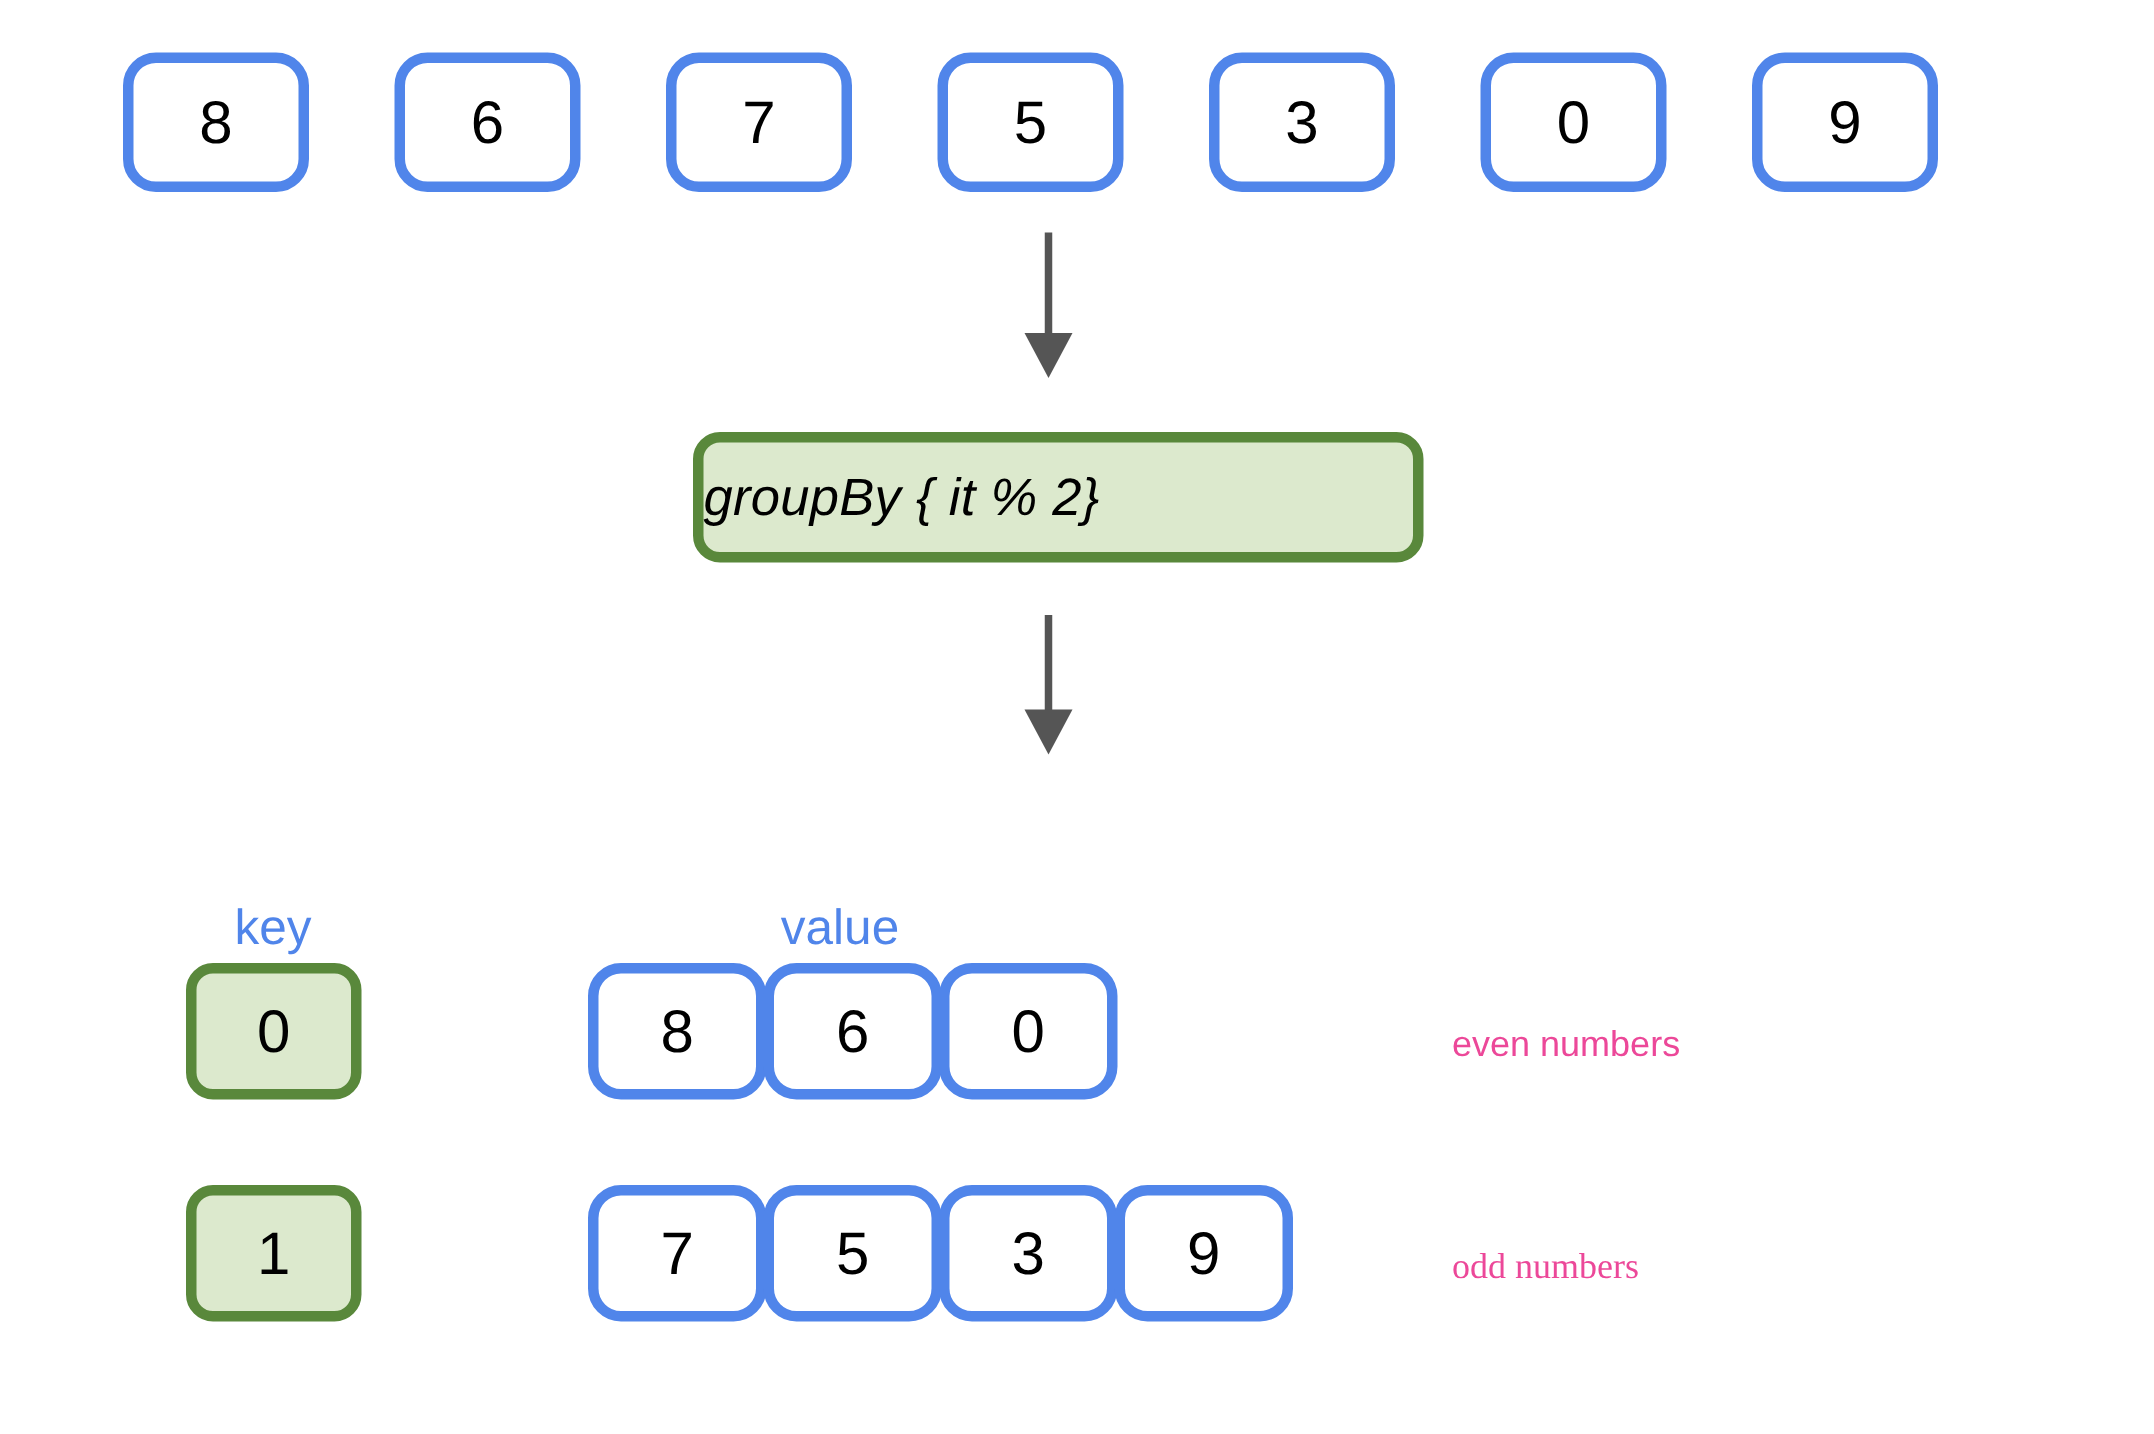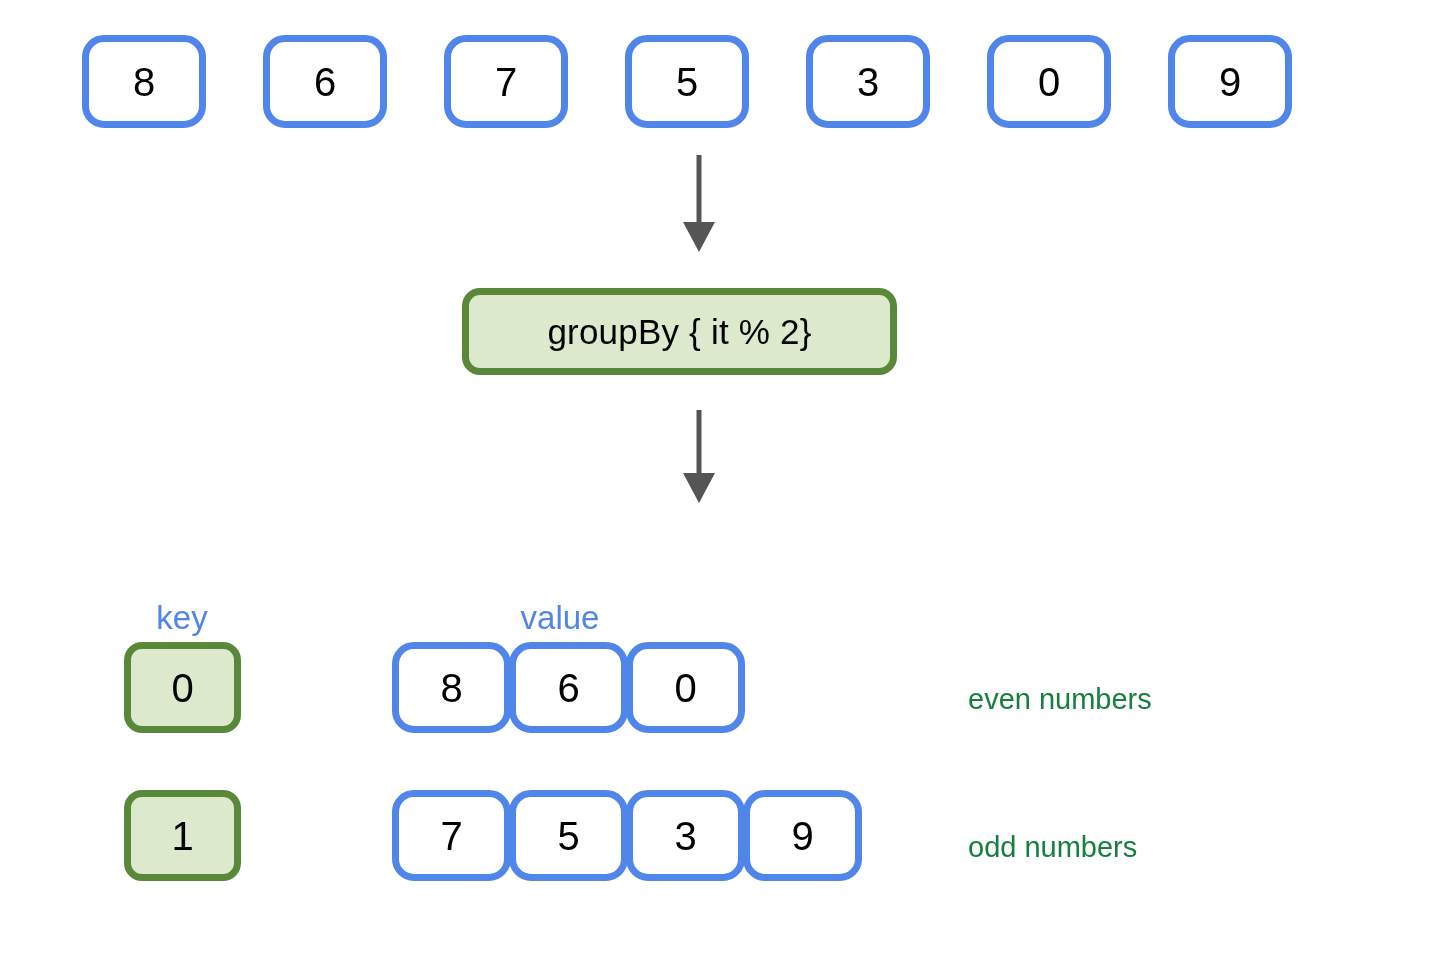--- a/index.html
+++ b/index.html
@@ -49,32 +49,33 @@
     height: 93px;
     top: 35px;
   }
 
   
   #operation-box {
     position: absolute;
     box-sizing: border-box;
     left: 462px;
     top: 288px;
-    width: 435px;
+    width: 487px;
     height: 87px;
     background: #dce9cd;
     border: 7px solid #59883b;
     border-radius: 18px;
     display: flex;
     align-items: center;
-    justify-content: center;
+    justify-content: flex-start;
     font-size: 35px;
     color: #000000;
     letter-spacing: 0.2px;
     user-select: none;
+    font-style: italic;
   }
 
   
   .arrow-svg {
     position: absolute;
     overflow: visible;
   }
 
   
   .col-header {
@@ -91,22 +92,22 @@
   .key-box {
     width: 117px;
     height: 91px;
   }
   .value-box {
     width: 119px;
     height: 91px;
   }
   .row-note {
     position: absolute;
-    font-size: 29px;
-    color: #15803d;
+    font-size: 24px;
+    color: #ec4899;
     line-height: 1;
     white-space: nowrap;
     user-select: none;
   }
 </style>
 </head>
 <body>
 
 <div id="canvas">
 
@@ -176,16 +177,16 @@
     </div>
     <div class="cell cell-blue value-box" style="left:509px; top:790px;">
       <span>5</span>
     </div>
     <div class="cell cell-blue value-box" style="left:626px; top:790px;">
       <span>3</span>
     </div>
     <div class="cell cell-blue value-box" style="left:743px; top:790px;">
       <span>9</span>
     </div>
-    <div class="row-note" style="left:968px; top:833px;">odd numbers</div>
+    <div class="row-note" style="left:968px; top:833px;font-family:Liberation Serif, serif;">odd numbers</div>
   </div>
 
 </div>
 
 </body></html>

